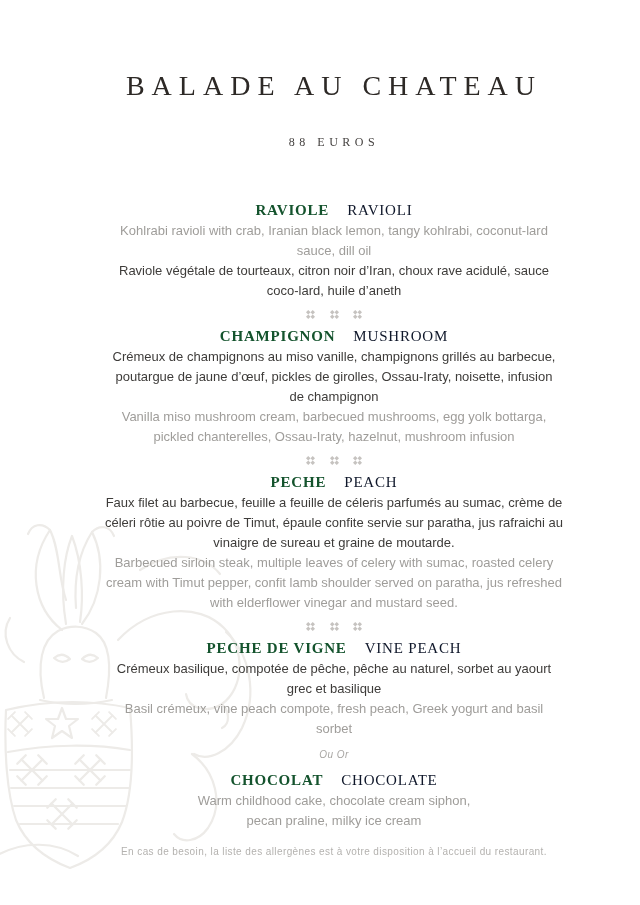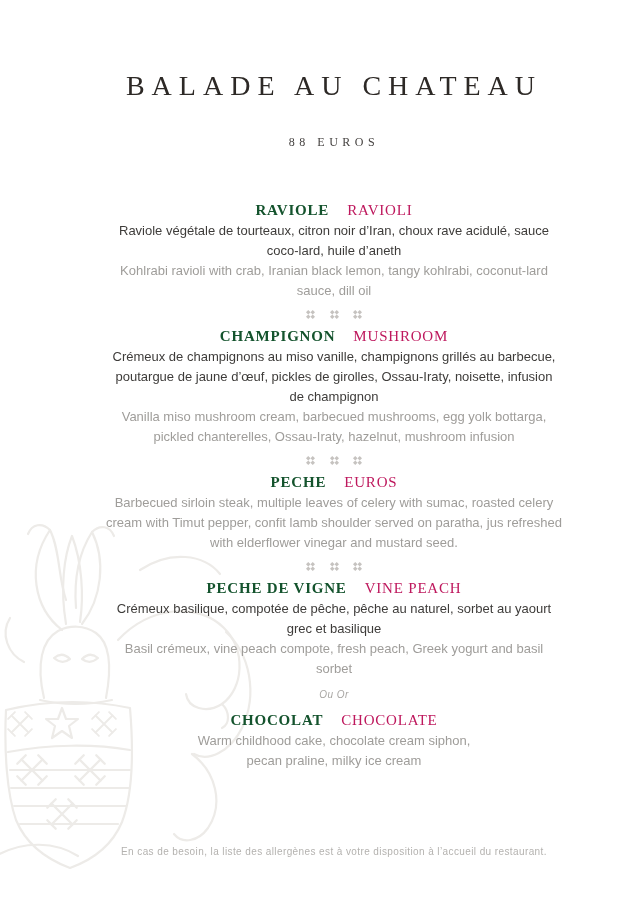--- a/index.html
+++ b/index.html
@@ -37,21 +37,21 @@
   }
   .sections{margin-top:49px;}
   .section-title{
     font-family:"Liberation Serif",serif;
     font-size:15px;
     letter-spacing:0.8px;
     line-height:22px;
     margin:0;
   }
   .fr-name{color:#14532d;font-weight:700;}
-  .en-name{color:#be185d;font-weight:400;margin-left:18px;}
+  .en-name{color:#0f172a;font-weight:400;margin-left:18px;}
   .desc{
     font-size:13px;
     line-height:20px;
     white-space:pre-line;
     width:534px;
     margin:0 auto;
   }
   .desc-fr{color:#3e3c3a;}
   .desc-en{color:#9f9d9a;}
   .orn-divider{
@@ -128,24 +128,24 @@
 
     <div class="title">BALADE AU CHATEAU</div>
 
     <div class="subtitle">88 EUROS</div>
 
     <div class="sections">
   <section class="menu-section">
     <h3 class="section-title">
       <span class="fr-name">RAVIOLE</span><span class="en-name">RAVIOLI</span>
     </h3>
+    <div class="desc desc-en">Kohlrabi ravioli with crab, Iranian black lemon, tangy kohlrabi, coconut-lard
+sauce, dill oil</div>
     <div class="desc desc-fr">Raviole végétale de tourteaux, citron noir d’Iran, choux rave acidulé, sauce
 coco-lard, huile d’aneth</div>
-    <div class="desc desc-en">Kohlrabi ravioli with crab, Iranian black lemon, tangy kohlrabi, coconut-lard
-sauce, dill oil</div>
     <div class="orn-divider">
       <svg width="9" height="9" viewBox="0 0 8 8">
               <path fill="#c6c3c0" d="M2 0l2 2-2 2-2-2zM6 0l2 2-2 2-2-2zM2 4l2 2-2 2-2-2zM6 4l2 2-2 2-2-2z"></path>
             </svg>
       <svg width="9" height="9" viewBox="0 0 8 8">
               <path fill="#c6c3c0" d="M2 0l2 2-2 2-2-2zM6 0l2 2-2 2-2-2zM2 4l2 2-2 2-2-2zM6 4l2 2-2 2-2-2z"></path>
             </svg>
       <svg width="9" height="9" viewBox="0 0 8 8">
               <path fill="#c6c3c0" d="M2 0l2 2-2 2-2-2zM6 0l2 2-2 2-2-2zM2 4l2 2-2 2-2-2zM6 4l2 2-2 2-2-2z"></path>
             </svg>
@@ -171,22 +171,25 @@
             </svg>
       <svg width="9" height="9" viewBox="0 0 8 8">
               <path fill="#c6c3c0" d="M2 0l2 2-2 2-2-2zM6 0l2 2-2 2-2-2zM2 4l2 2-2 2-2-2zM6 4l2 2-2 2-2-2z"></path>
             </svg>
     </div>
 
   </section>
 
   <section class="menu-section">
     <h3 class="section-title">
-      <span class="fr-name">PECHE</span><span class="en-name">EUROS</span>
-    </h3>
+      <span class="fr-name">PECHE</span><span class="en-name">PEACH</span>
+    </h3>
+    <div class="desc desc-fr">Faux filet au barbecue, feuille a feuille de céleris parfumés au sumac, crème de
+céleri rôtie au poivre de Timut, épaule confite servie sur paratha, jus rafraichi au
+vinaigre de sureau et graine de moutarde.</div>
     <div class="desc desc-en">Barbecued sirloin steak, multiple leaves of celery with sumac, roasted celery
 cream with Timut pepper, confit lamb shoulder served on paratha, jus refreshed
 with elderflower vinegar and mustard seed.</div>
     <div class="orn-divider">
       <svg width="9" height="9" viewBox="0 0 8 8">
               <path fill="#c6c3c0" d="M2 0l2 2-2 2-2-2zM6 0l2 2-2 2-2-2zM2 4l2 2-2 2-2-2zM6 4l2 2-2 2-2-2z"></path>
             </svg>
       <svg width="9" height="9" viewBox="0 0 8 8">
               <path fill="#c6c3c0" d="M2 0l2 2-2 2-2-2zM6 0l2 2-2 2-2-2zM2 4l2 2-2 2-2-2zM6 4l2 2-2 2-2-2z"></path>
             </svg>

